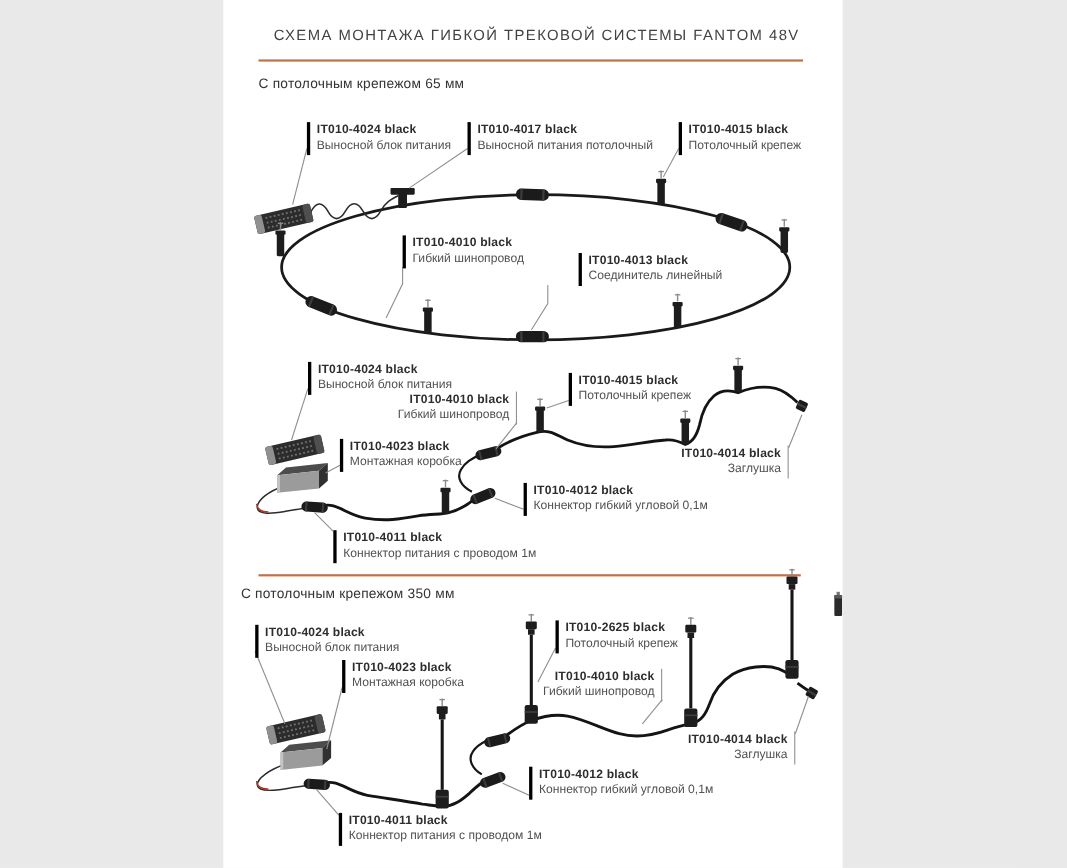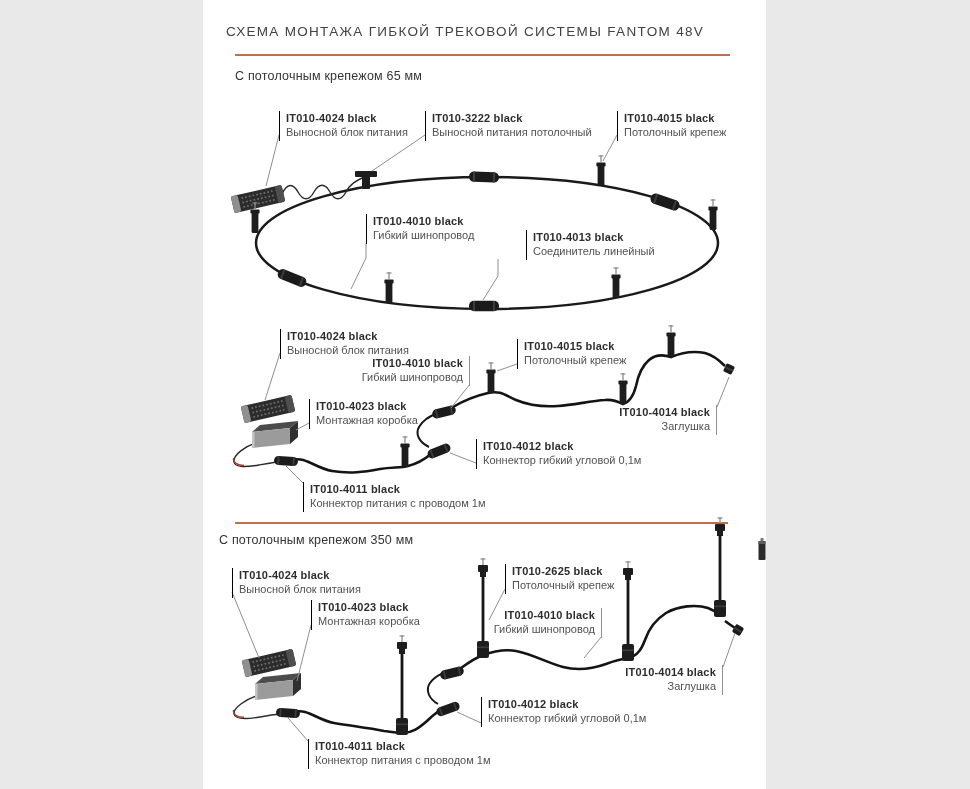--- a/index.html
+++ b/index.html
@@ -3,33 +3,33 @@
 <meta charset="utf-8">
 <style>
   html,body{margin:0;padding:0;}
   body{
     width:970px;height:789px;position:relative;
     background:#e9e9e9;overflow:hidden;
     font-family:"Liberation Sans",sans-serif;
   }
   .canvas{position:absolute;left:203px;top:0;width:563px;height:789px;background:#ffffff;}
   .title{
-    position:absolute;left:203px;top:24px;width:524px;text-align:center;
+    position:absolute;left:203px;top:24px;width:524px;text-align:right;
     font-size:13.5px;letter-spacing:1.3px;color:#424242;
   }
   .rule{position:absolute;height:2px;background:#c0714a;}
   .rule1{left:235px;top:54px;width:495px;}
   .rule2{left:235px;top:522px;width:493px;}
   .heading{position:absolute;font-size:12.5px;color:#343434;letter-spacing:0.2px;}
   .h65{left:235px;top:69px;}
   .h350{left:219px;top:533px;}
   svg.art{position:absolute;left:0;top:0;}
   .lbl{
     position:absolute;font-size:11px;line-height:13px;white-space:nowrap;
-    border-left:1px solid #000000;padding:1px 0 2px 6px;
+    border-left:3px solid #000000;padding:1px 0 2px 6px;
   }
   .lbl.r{border-left:0;border-right:1px solid #909090;padding:1px 6px 2px 0;text-align:right;}
   .lbl .code{font-weight:bold;color:#2d2d2d;letter-spacing:0.2px;}
   .lbl .desc{color:#515151;margin-top:1px;}
 </style>
 </head>
 <body style="background: rgb(233, 233, 233);">
 
 <div class="canvas" style="background: rgb(255, 255, 255);"></div>
 <div class="title">СХЕМА МОНТАЖА ГИБКОЙ ТРЕКОВОЙ СИСТЕМЫ FANTOM 48V</div>
@@ -228,21 +228,21 @@
       <polyline points="308,741 288,718"></polyline>
     </g>
   </g>
 </svg>
 
 <div class="lbl" style="left:279px;top:111px">
   <div class="code">IT010-4024 black</div>
   <div class="desc">Выносной блок питания</div>
 </div>
 <div class="lbl" style="left:425px;top:111px">
-  <div class="code">IT010-3222 black</div>
+  <div class="code">IT010-4017 black</div>
   <div class="desc">Выносной питания потолочный</div>
 </div>
 <div class="lbl" style="left:617px;top:111px">
   <div class="code">IT010-4015 black</div>
   <div class="desc">Потолочный крепеж</div>
 </div>
 <div class="lbl" style="left:366px;top:214px">
   <div class="code">IT010-4010 black</div>
   <div class="desc">Гибкий шинопровод</div>
 </div>

